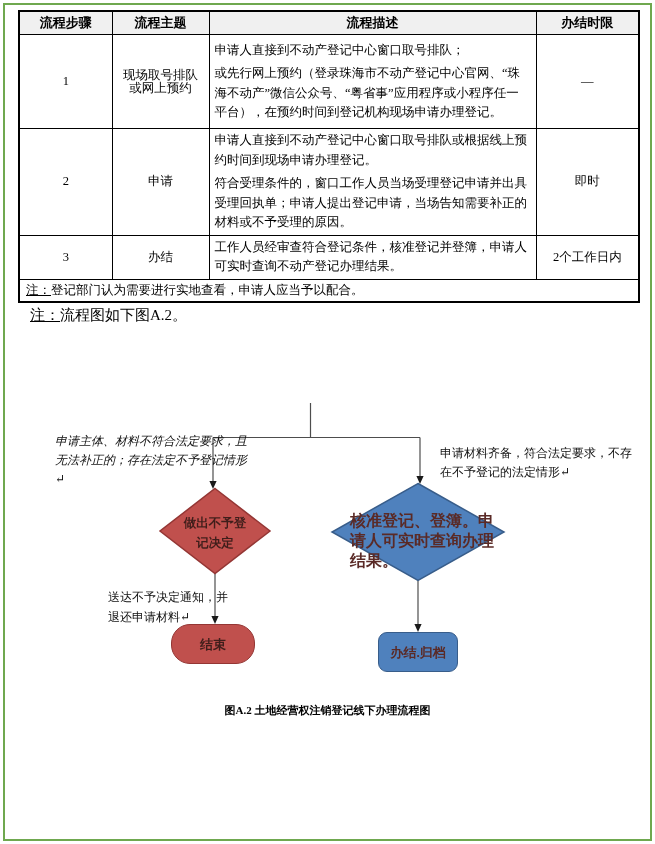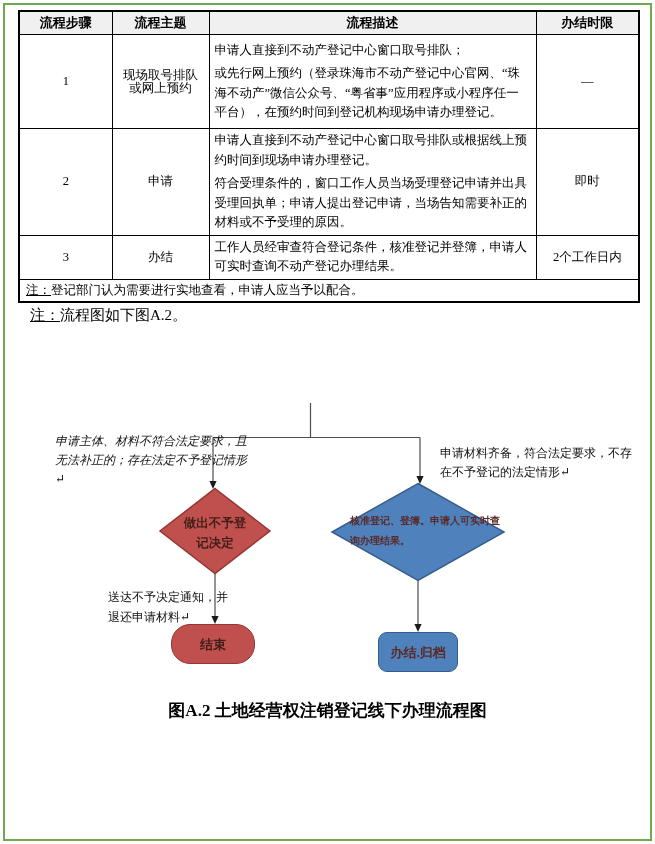--- a/index.html
+++ b/index.html
@@ -50,40 +50,40 @@
     font-weight: bold; font-size: 12.5px; line-height: 16.5px;
     padding: 5px 7px; text-align: left;
   }
   .lbl-left   { left: 55px;  top: 92px;  width: 198px; font-style: italic; }
   .lbl-right  { left: 440px; top: 104px; width: 202px; }
   .lbl-out    { left: 108px; top: 247px; width: 124px; line-height: 20px; }
   .dmd-text-left  { left: 183px; top: 173px; width: 64px;  text-align: center;
                     font-weight: bold; line-height: 20px; font-size: 12.5px;
                     color: var(--shape-text-red, #401e1b); }
   .dmd-text-right { left: 350px; top: 171px; width: 150px; text-align: left;
-                    font-weight: bold; line-height: 20px; font-size: 10px;
+                    font-weight: bold; line-height: 20px; font-size: 16px;
                     color: var(--shape-text-blue, #5a2a26); }
   .terminal {
     display: flex; align-items: center; justify-content: center;
     font-weight: bold; font-size: 13px;
   }
   .term-left {
     left: 171px; top: 284px; width: 84px; height: 40px; border-radius: 19px;
     background: var(--red-fill, #c0504d);
     border: 1.5px solid var(--red-border, #943634);
     color: var(--shape-text-red, #401e1b);
   }
   .term-right {
     left: 378px; top: 292px; width: 80px; height: 40px; border-radius: 9px;
     background: var(--blue-fill, #4f81bd);
     border: 1.5px solid var(--blue-border, #385d8a);
     color: var(--shape-text-blue, #5a2a26);
   }
   .caption { left: 0; top: 361px; width: 100%; text-align: center;
-             font-weight: bold; font-size: 17px; color: #000; }
+             font-weight: bold; font-size: 11px; color: #000; }
 </style>
 </head>
 <body>
 
 <div class="page">
   <div class="frame"></div>
 
   <div class="proc-table-wrap">
     <table class="proc">
       <colgroup>

